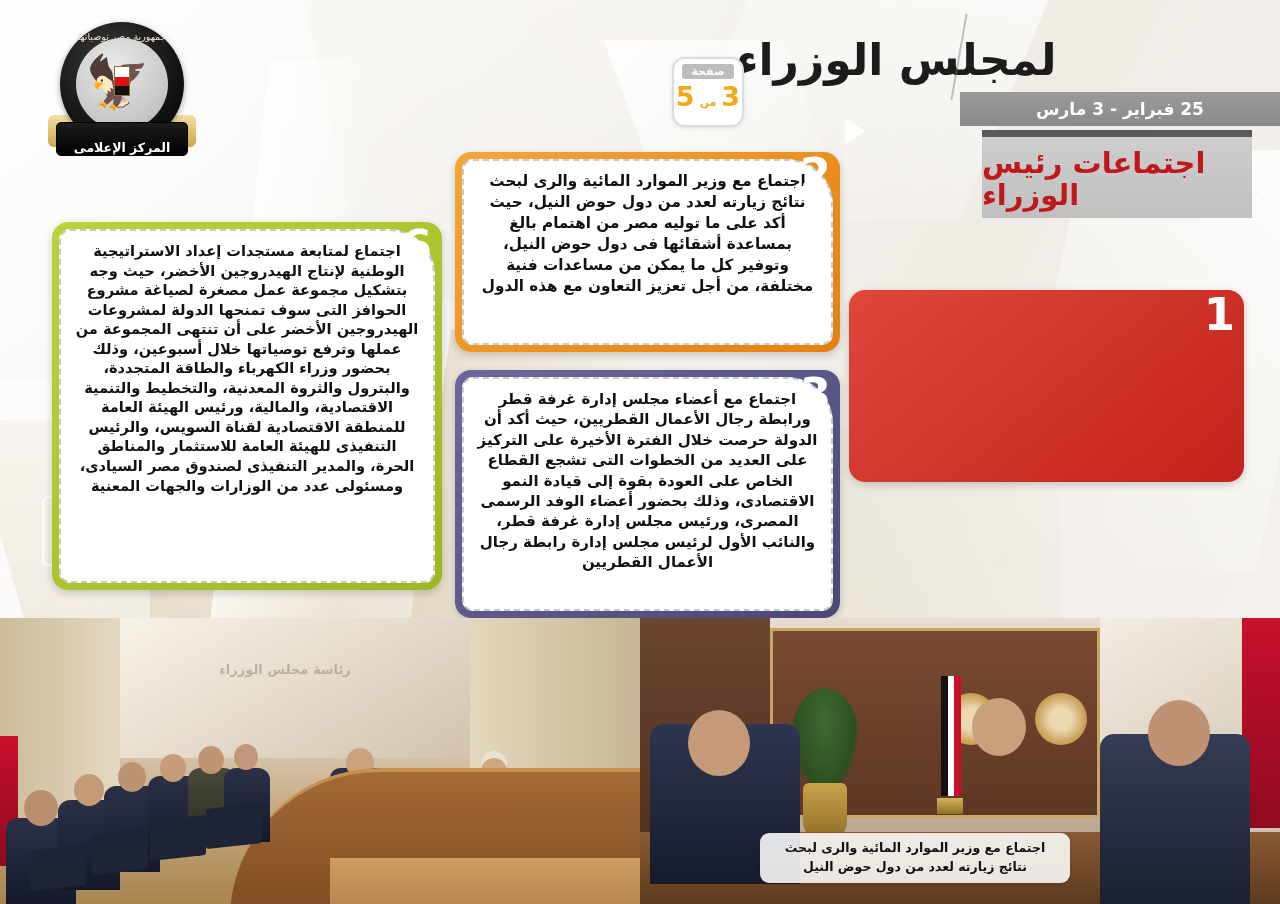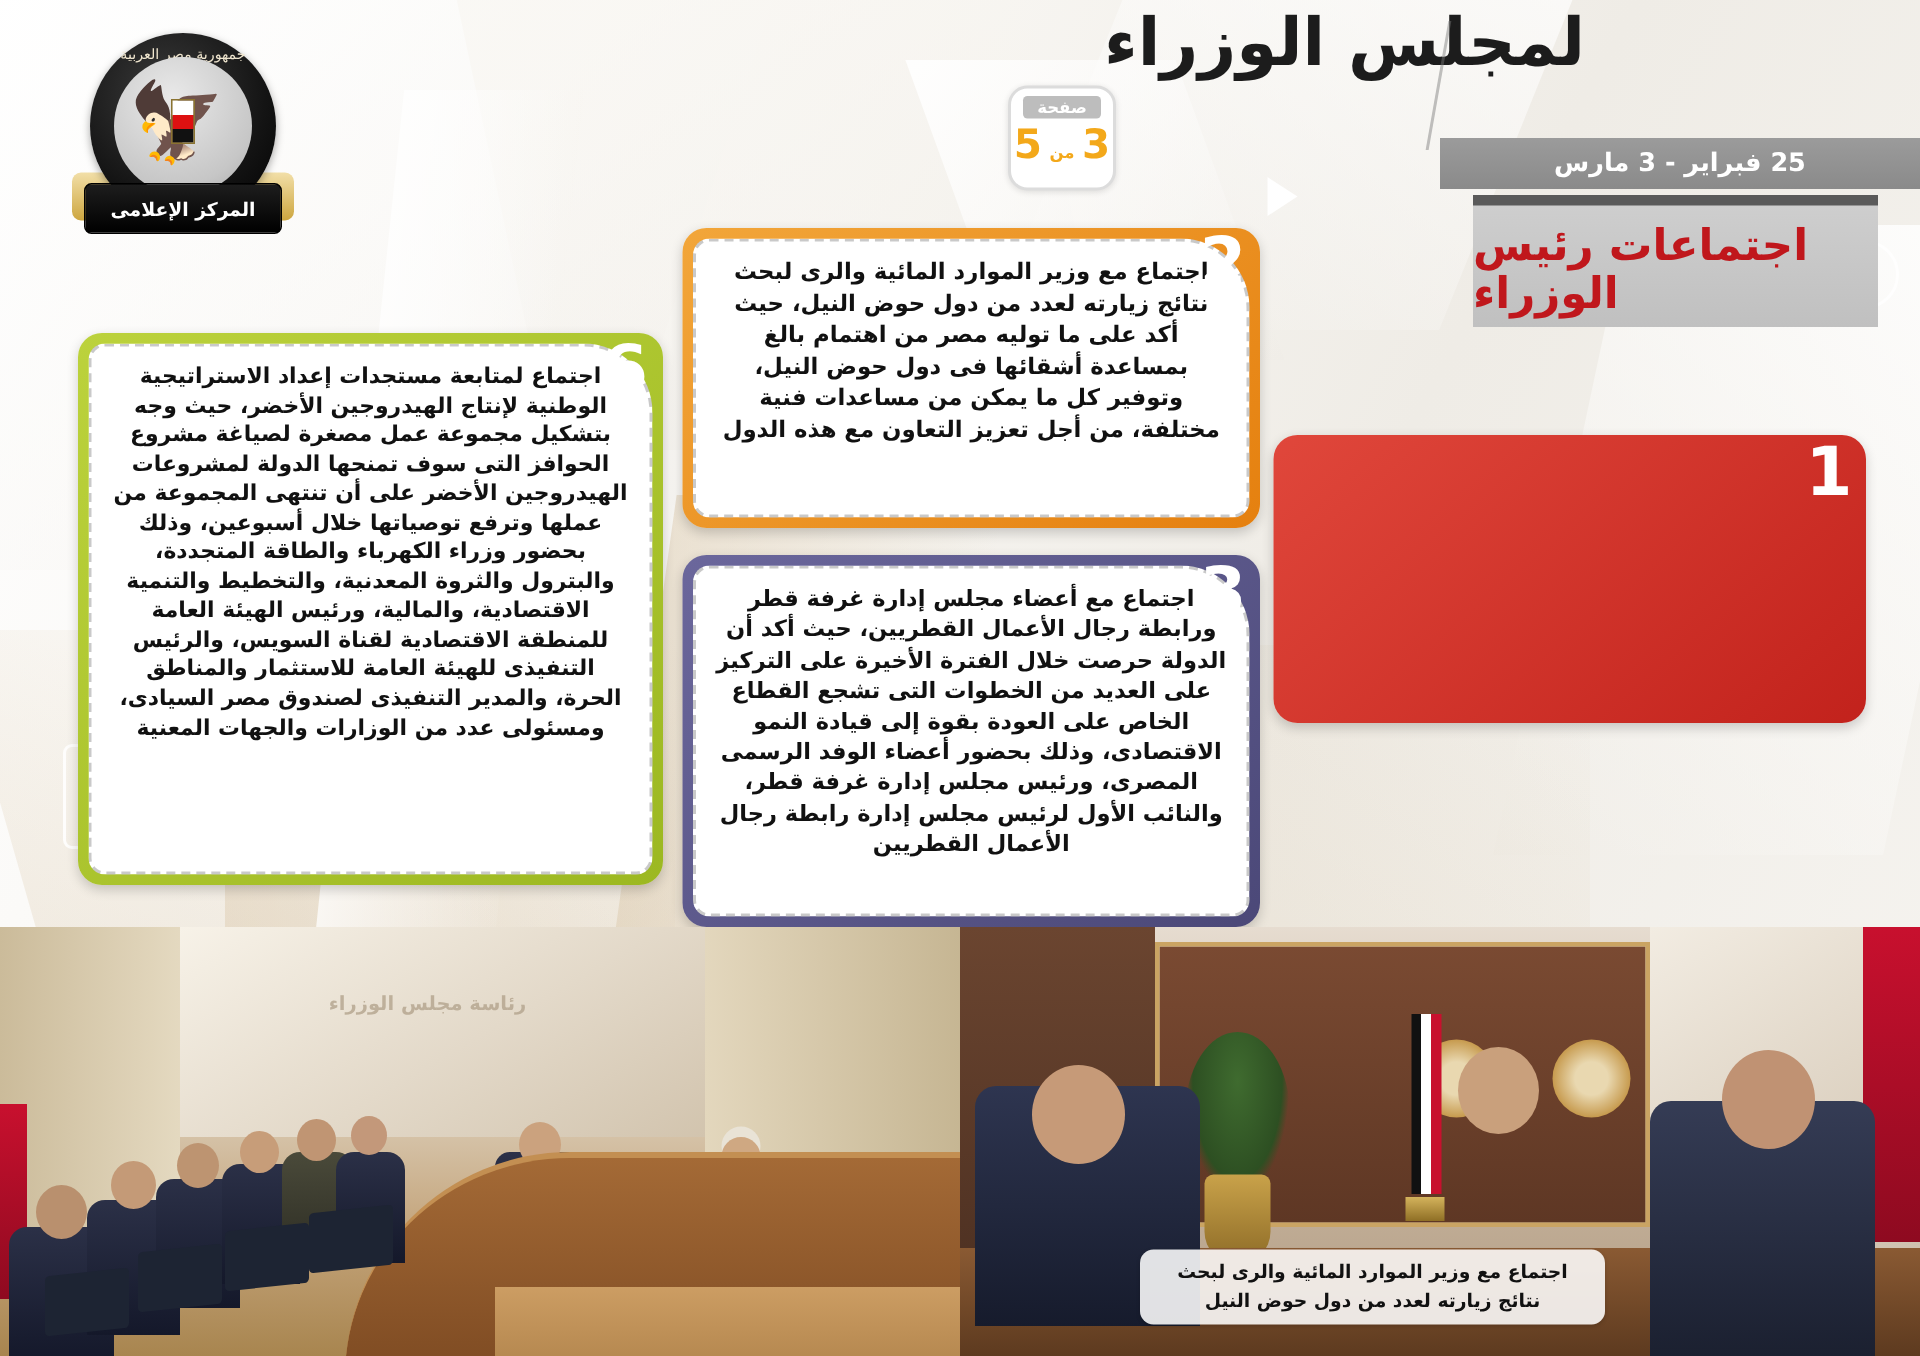--- a/index.html
+++ b/index.html
@@ -117,40 +117,41 @@
   .logo-arc-bot span {
     position:absolute; left:0; right:0; bottom:10px; text-align:center;
     font-size:9.5px; color:#f0e6cf;
   }
   .logo-arc-bot { position:absolute; left:18px; top:8px; width:124px; height:124px; }
   .logo-ribbon {
     position:absolute; left:14px; top:108px;
     width:132px; height:34px; border-radius:5px;
     background: linear-gradient(#1d1d1d, #000);
     border:1px solid #000;
-    display:flex; align-items:center; justify-content:center;
+    display:flex; align-items:flex-end; justify-content:center;
   }
   .logo-ribbon span { color:#fff; font-size:12.5px; font-weight:bold; }
   .logo-ribbon-bg {
     position:absolute; left:6px; top:101px; width:148px; height:32px;
     border-radius:6px;
     background: linear-gradient(#f2dfa8, #cda63f);
   }
 
   .title-main {
     position:absolute; right:24px; top:6px;
     width:520px; text-align:left;
     direction: rtl;
   }
   .t-line {
     display:flex; justify-content:flex-end; align-items:baseline; gap:18px;
   }
   .t-big {
     font-size:44px; font-weight:bold; color:#1c1c1c; line-height:1.04;
     letter-spacing:-.5px;
+    margin-top:31px;
   }
   .t-small {
     font-size:34px; font-weight:bold; color:#1c1c1c; line-height:1.06;
     text-align:right;
   }
   .t-sep {
     position:absolute; right:296px; top:8px; width:2px; height:86px;
     background: rgba(120,120,120,.45);
     transform: skewX(-10deg);
   }
@@ -424,21 +425,21 @@
   <div class="facet f10"></div>
   <div class="facet f11"></div>
   <div class="play-wm"></div>
   <div class="ring-wm"></div>
   <div class="box-wm"></div>
 
   <div class="logo">
     <div class="logo-ribbon-bg"></div>
     <div class="logo-disc"></div>
     <div class="logo-arc-top">
-      <span>جمهورية مصر العربية</span>
+      <span>جمهورية مصر توصياتها</span>
     </div>
     <div class="logo-arc-bot">
       <span>رئاسة مجلس الوزراء</span>
     </div>
     <div class="logo-inner"></div>
     <div class="logo-eagle">🦅</div>
     <div class="logo-flagstripe"></div>
     <div class="logo-ribbon">
       <span>المركز الإعلامى</span>
     </div>

